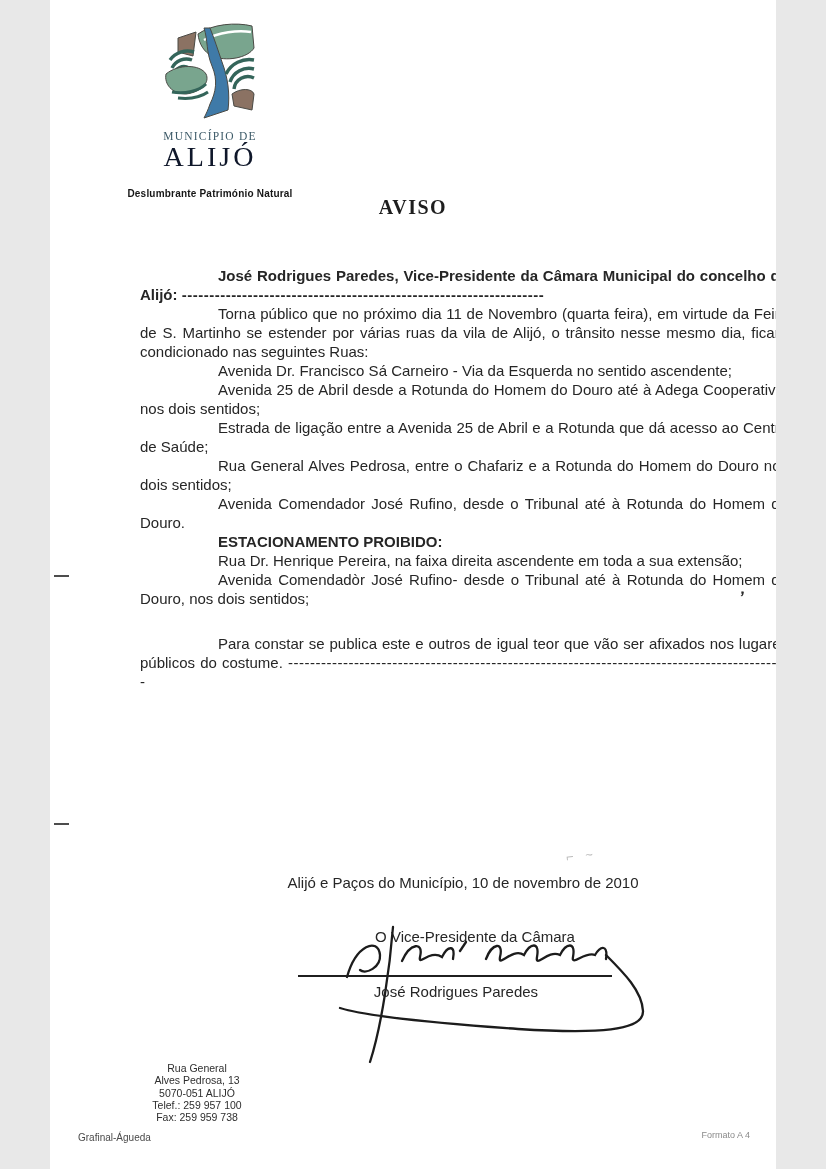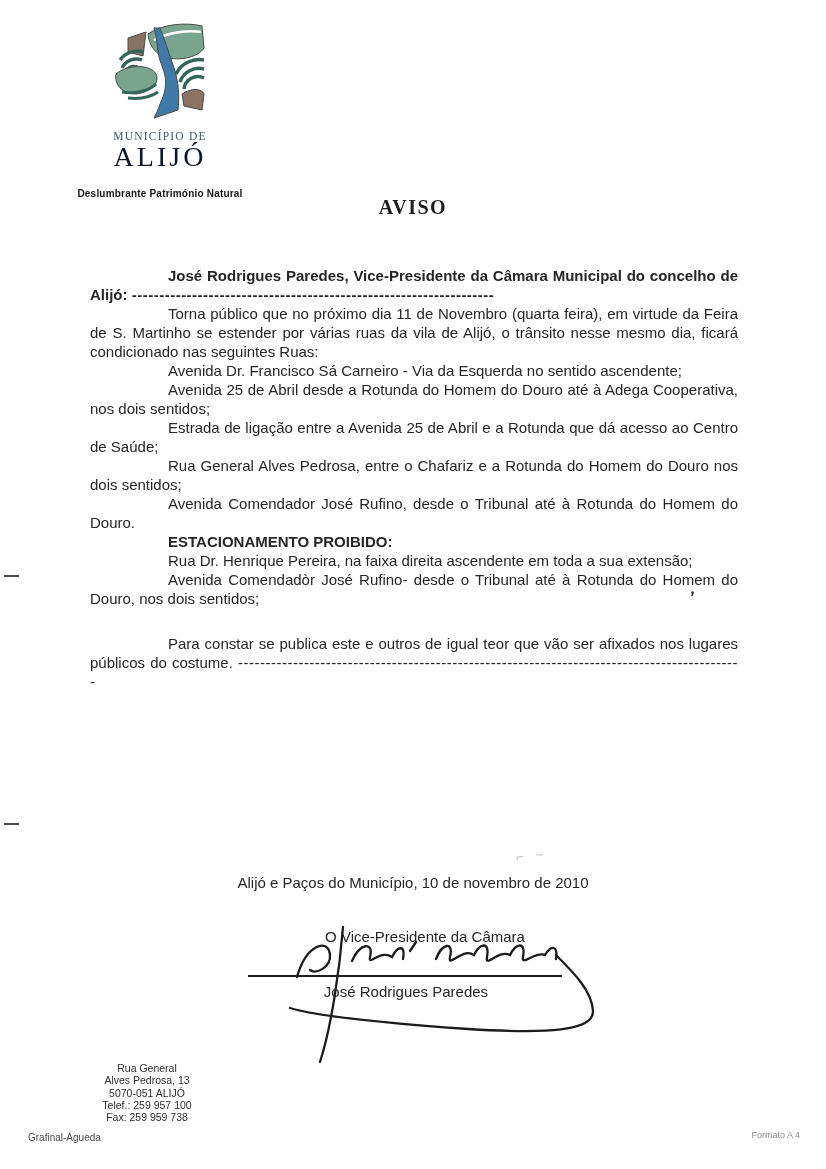--- a/index.html
+++ b/index.html
@@ -1,18 +1,18 @@
 <!DOCTYPE html>
 <html><head>
 <meta charset="utf-8">
 <style>
   html, body { margin: 0; padding: 0; background: #e8e8e8; }
   .page {
     position: relative;
-    width: 826px; height: 1169px;
+    width: 726px; height: 1169px;
     background: #ffffff;
     margin: 0 auto;
     font-family: "Liberation Sans", sans-serif;
     color: #262626;
     overflow: hidden;
   }
 
   
   .logo-block { position: absolute; left: 55px; top: 22px; width: 210px; text-align: center; }
   .logo-art { display: block; margin: 0 auto; }

